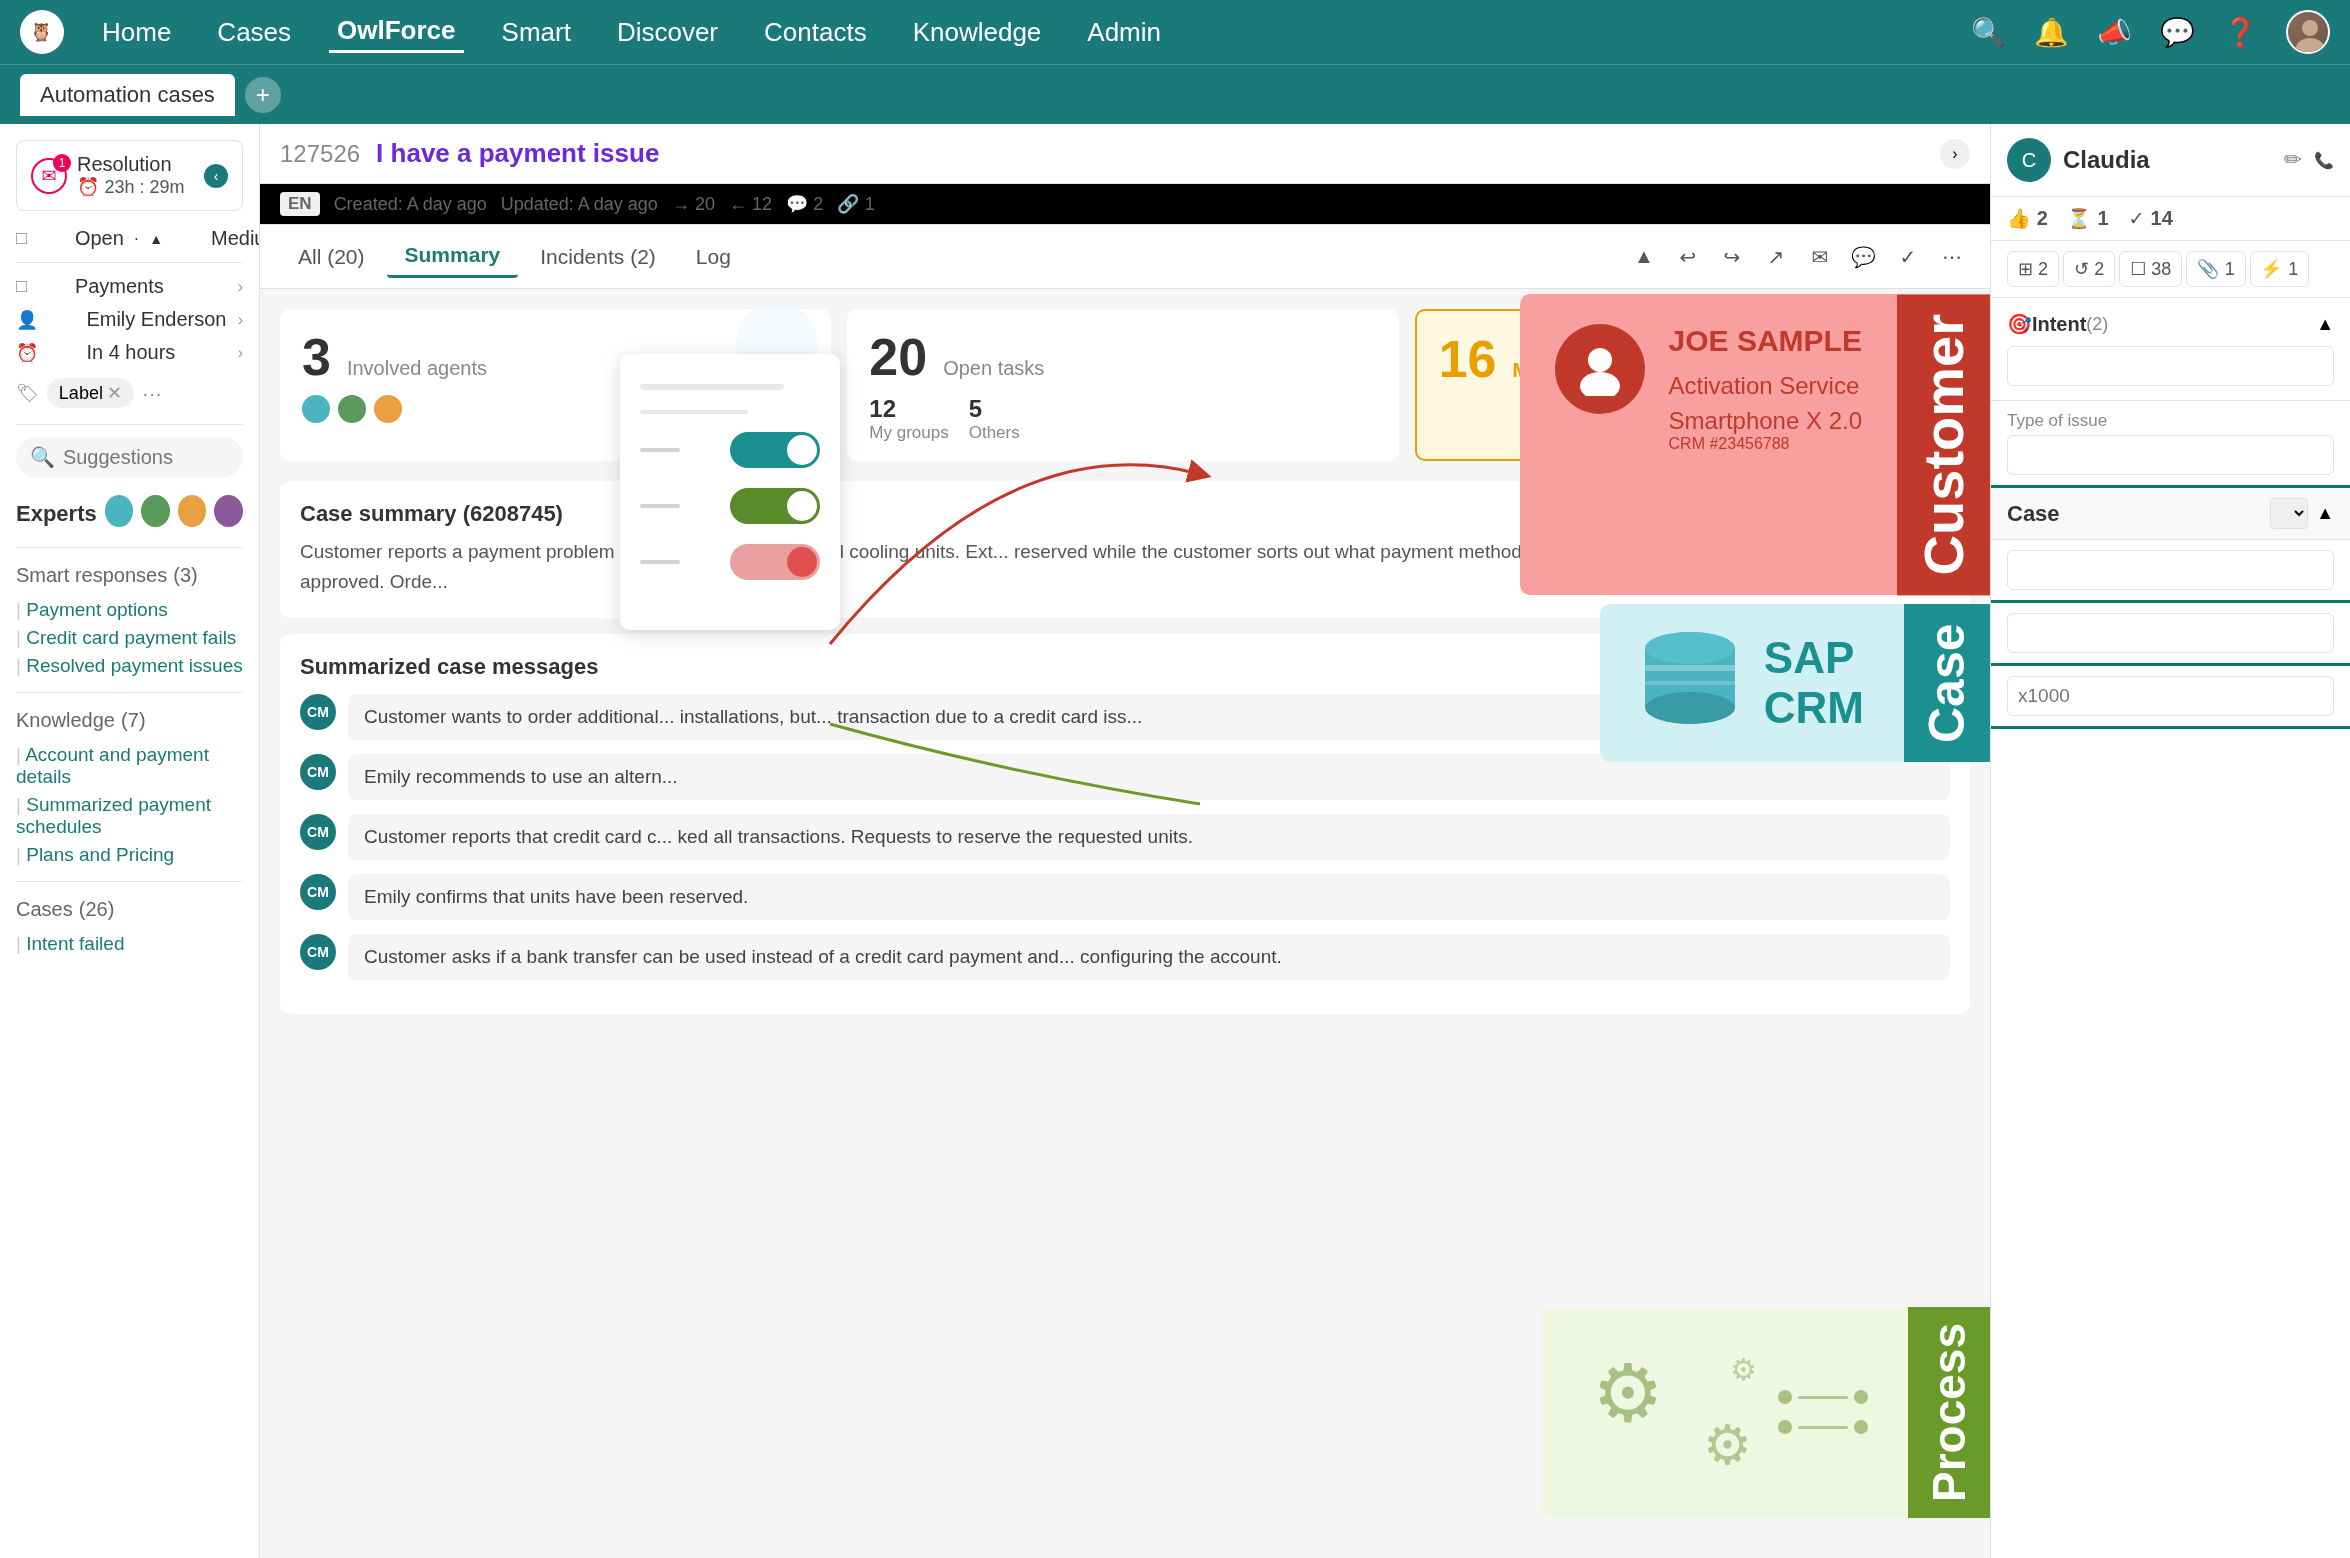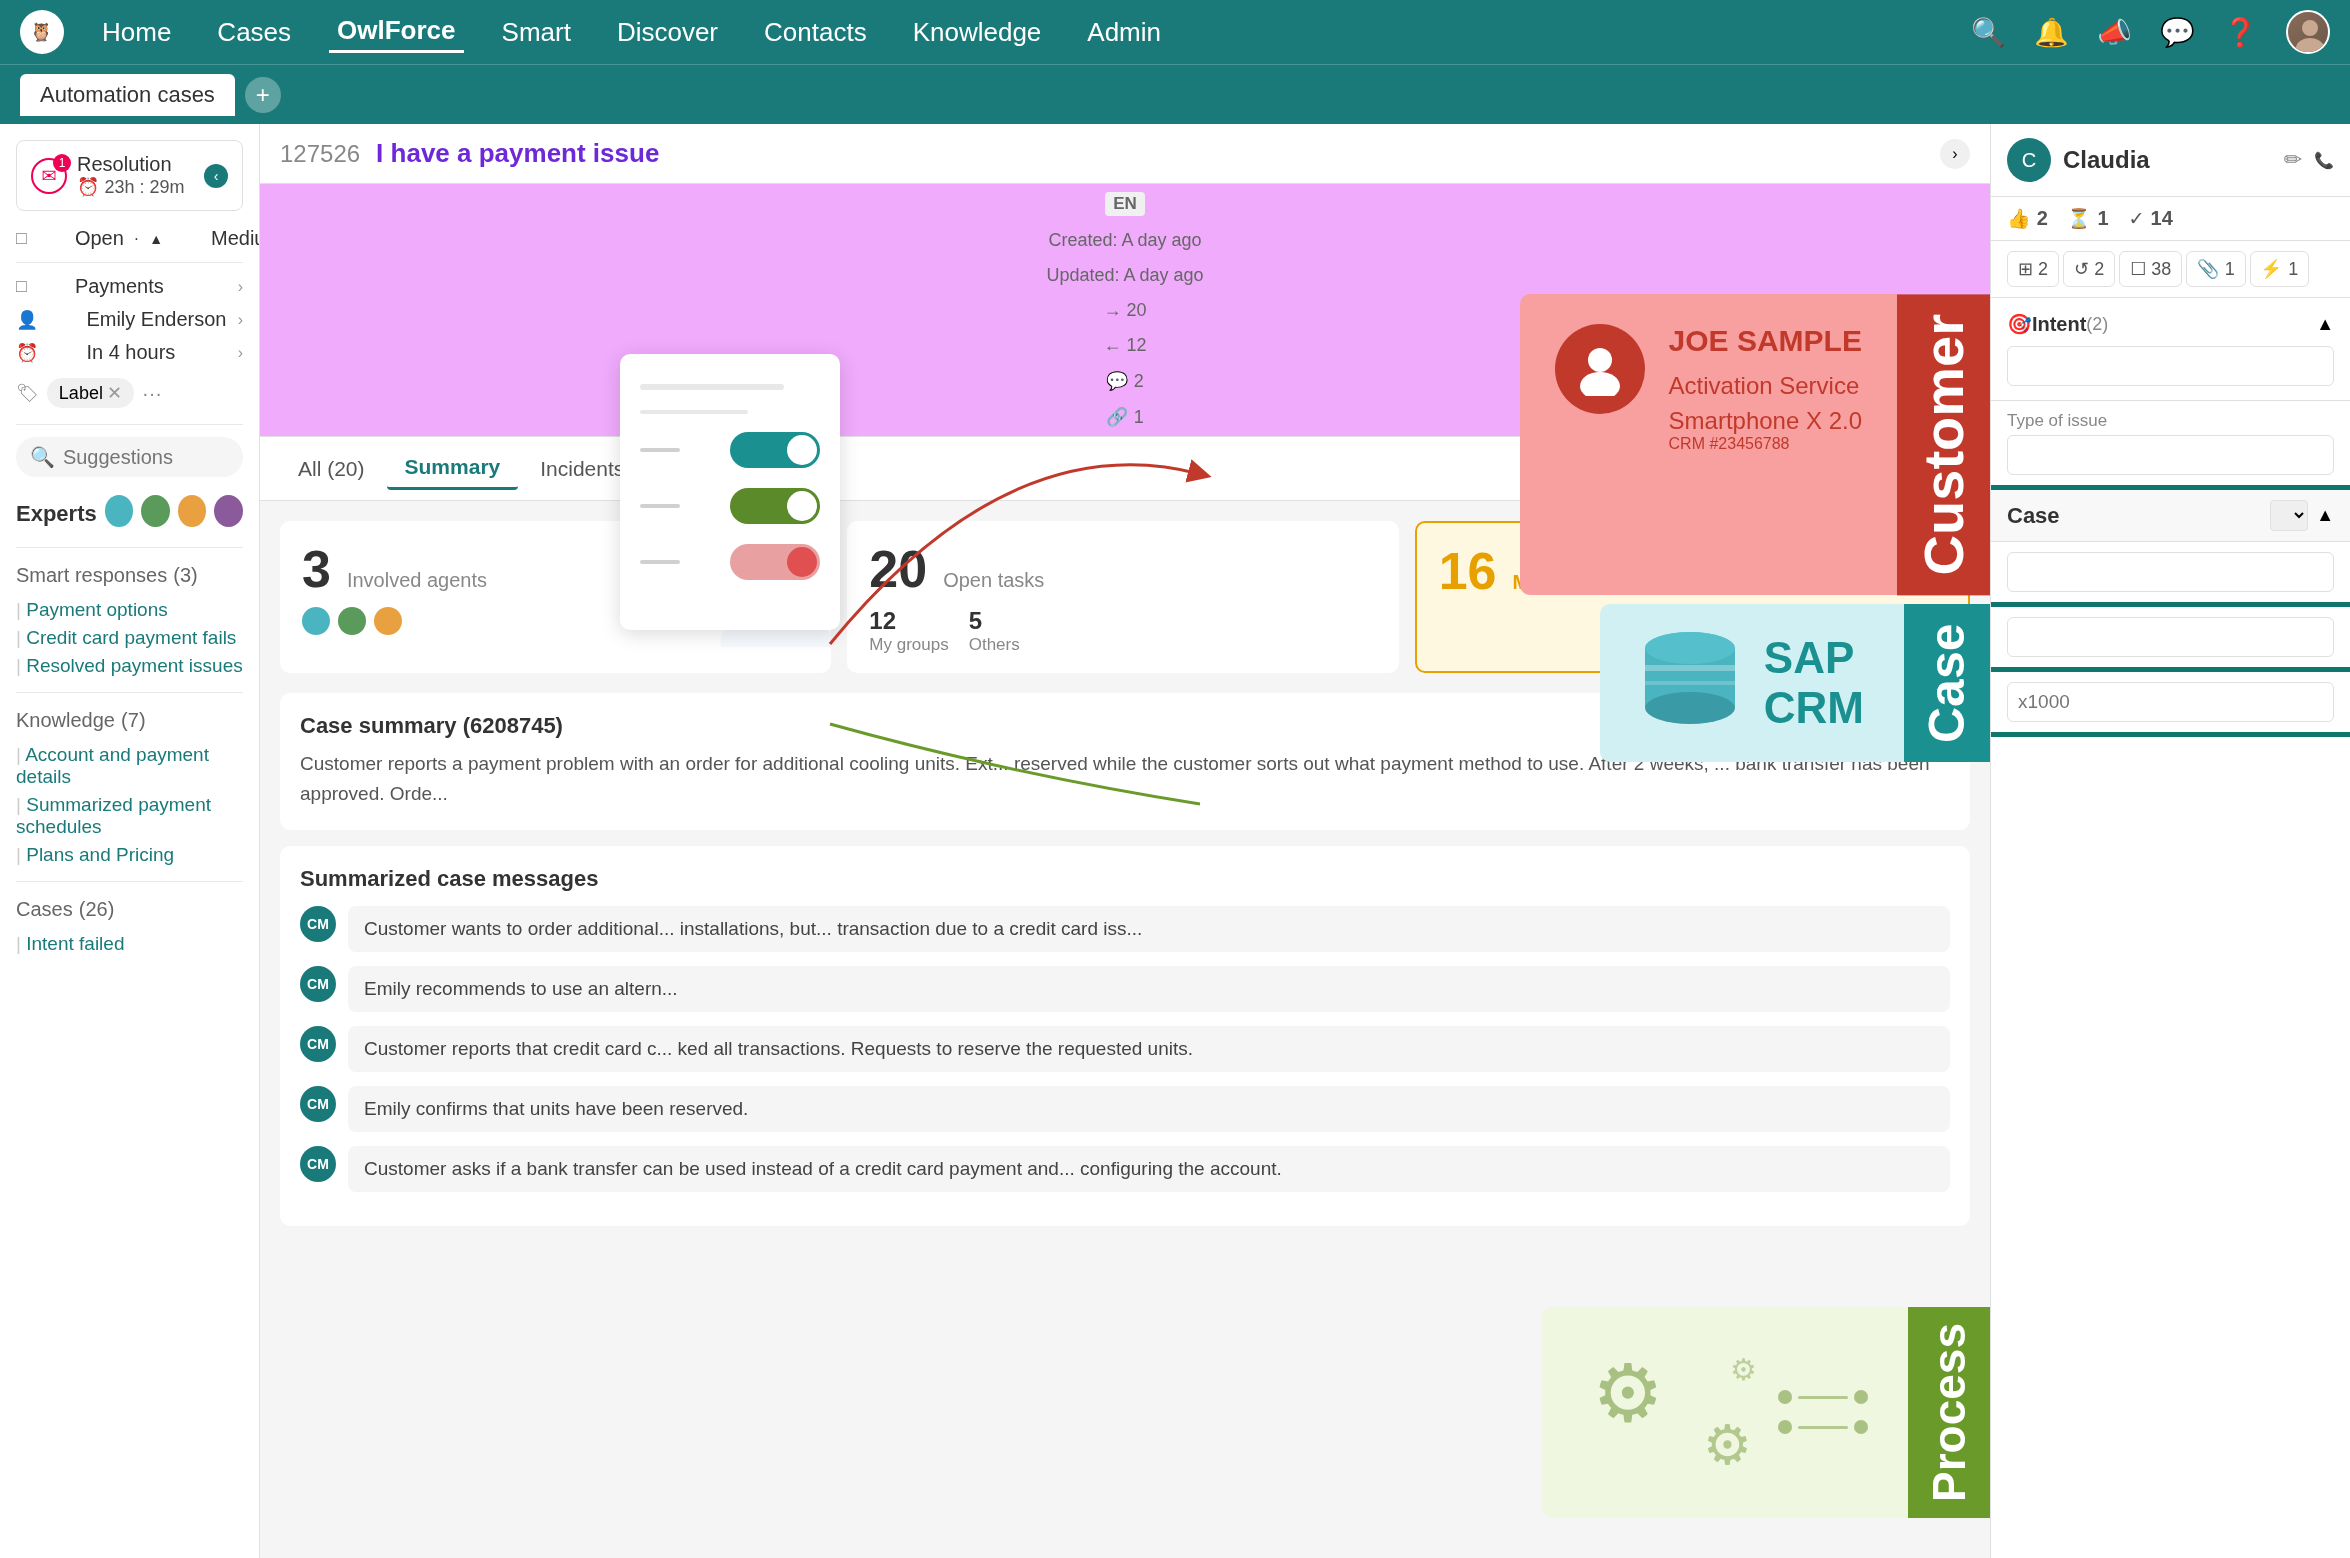--- a/index.html
+++ b/index.html
@@ -53,21 +53,21 @@
     .list-item-link { font-size: 19px; color: #1a7a7a; cursor: pointer; padding: 3px 0; display: block; }
     .list-item-link::before { content: '| '; color: #ccc; }
 
     
     .middle-panel { flex: 1; background: #f5f5f5; overflow: hidden; position: relative; }
     .case-header { background: white; padding: 14px 20px; border-bottom: 1px solid #e0e0e0; display: flex; align-items: center; gap: 16px; }
     .case-title { font-size: 26px; font-weight: 600; color: #6d28d9; }
     .case-id { font-size: 24px; color: #888; }
     .collapse-left { width: 30px; height: 30px; background: #f0f0f0; border-radius: 50%; display: flex; align-items: center; justify-content: center; cursor: pointer; margin-left: auto; }
 
-    .case-meta { background: #f0abfc; padding: 8px 20px; border-bottom: 1px solid #e0e0e0; display: flex; align-items: center; gap: 14px; font-size: 18px; color: #666; flex-direction: column; }
+    .case-meta { background: #000000; padding: 8px 20px; border-bottom: 1px solid #e0e0e0; display: flex; align-items: center; gap: 14px; font-size: 18px; color: #666; }
     .lang-tag { background: #f0f0f0; padding: 2px 8px; border-radius: 4px; font-size: 17px; font-weight: 600; }
 
     .case-toolbar { background: white; padding: 10px 20px; border-bottom: 1px solid #e0e0e0; display: flex; align-items: center; gap: 4px; }
     .tab-btn { padding: 8px 18px; font-size: 21px; border-radius: 4px; cursor: pointer; border: none; background: transparent; color: #555; }
     .tab-btn.active { border-bottom: 3px solid #1a7a7a; color: #1a7a7a; font-weight: 600; }
     .toolbar-right { margin-left: auto; display: flex; align-items: center; gap: 8px; }
     .toolbar-icon { width: 36px; height: 36px; display: flex; align-items: center; justify-content: center; cursor: pointer; font-size: 20px; color: #555; border-radius: 4px; }
 
     
     .case-content { padding: 20px; overflow-y: auto; height: calc(100% - 160px); }
@@ -102,21 +102,21 @@
     .rstat-num { font-size: 20px; font-weight: 600; }
 
     .right-icons-row { display: flex; gap: 4px; padding: 10px 16px; border-bottom: 1px solid #e0e0e0; }
     .r-icon-btn { display: flex; align-items: center; gap: 4px; padding: 6px 10px; border-radius: 6px; cursor: pointer; font-size: 18px; color: #555; border: 1px solid #e0e0e0; }
 
     .intent-section { padding: 14px 16px; border-bottom: 1px solid #e0e0e0; }
     .intent-header { display: flex; align-items: center; justify-content: space-between; margin-bottom: 10px; }
     .intent-title { font-size: 20px; font-weight: 600; color: #333; }
     .intent-count { font-size: 18px; color: #888; }
 
-    .field-row { padding: 10px 16px; border-bottom: 5px solid #0f766e; }
+    .field-row { padding: 10px 16px; border-bottom: 3px solid #0f766e; }
     .field-label { font-size: 17px; color: #888; margin-bottom: 4px; }
     .field-input { width: 100%; border: 1px solid #e0e0e0; border-radius: 6px; padding: 8px 10px; font-size: 19px; color: #333; }
 
     
     .overlay-container { position: absolute; top: 0; left: 0; right: 0; bottom: 0; pointer-events: none; }
 
     
     .doc-overlay { position: absolute; left: 320px; top: 220px; width: 220px; background: white; border-radius: 10px; box-shadow: 0 4px 20px rgba(0,0,0,0.15); padding: 30px 20px; }
     .toggle-row { display: flex; align-items: center; justify-content: space-between; margin-bottom: 20px; }
     .toggle-track { width: 90px; height: 36px; border-radius: 18px; position: relative; cursor: pointer; }

